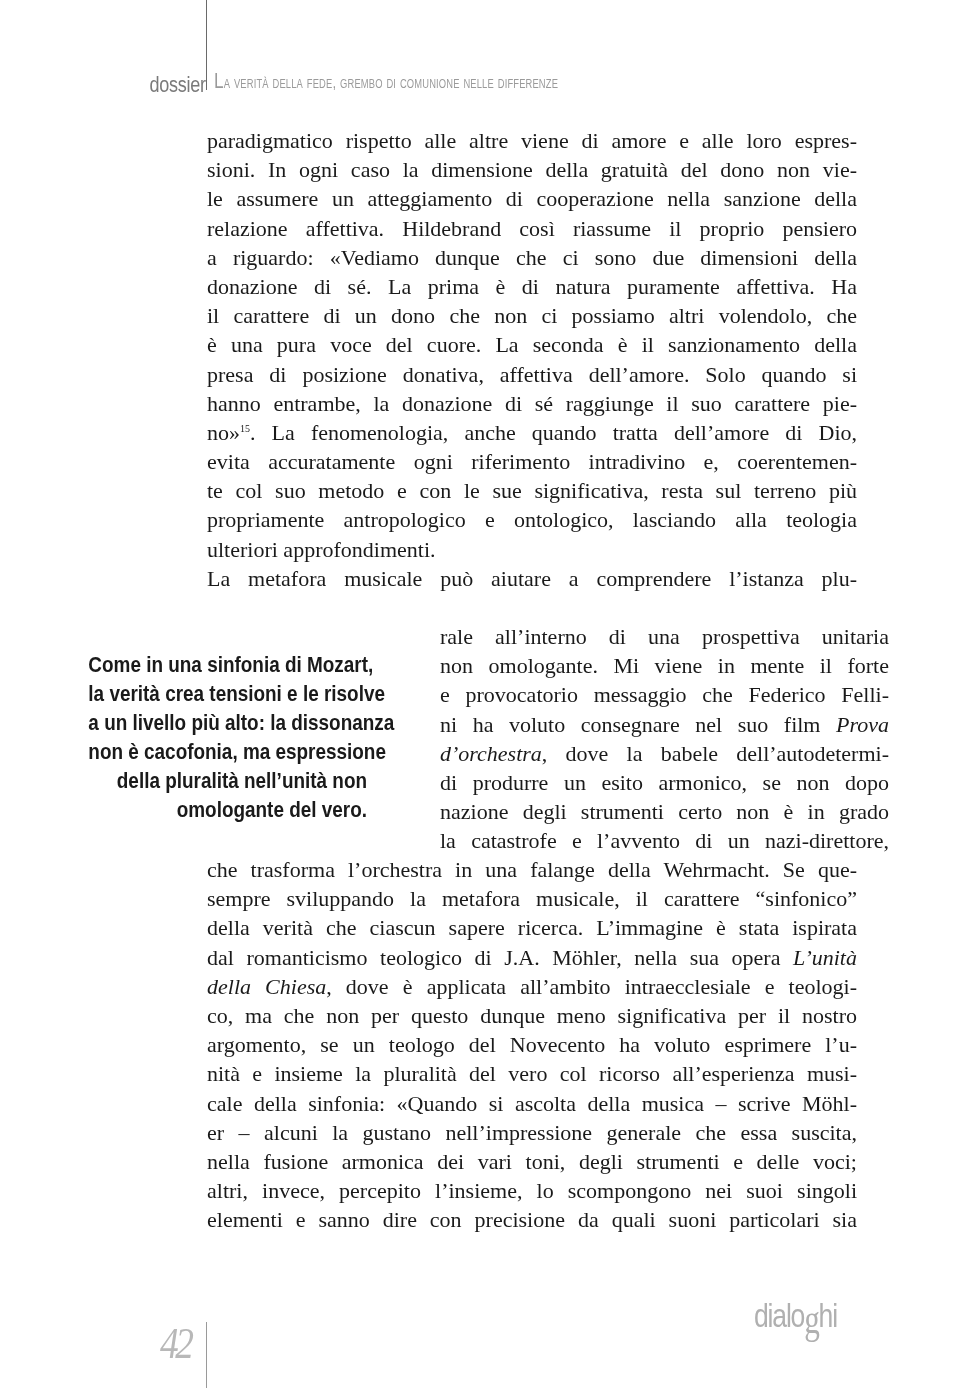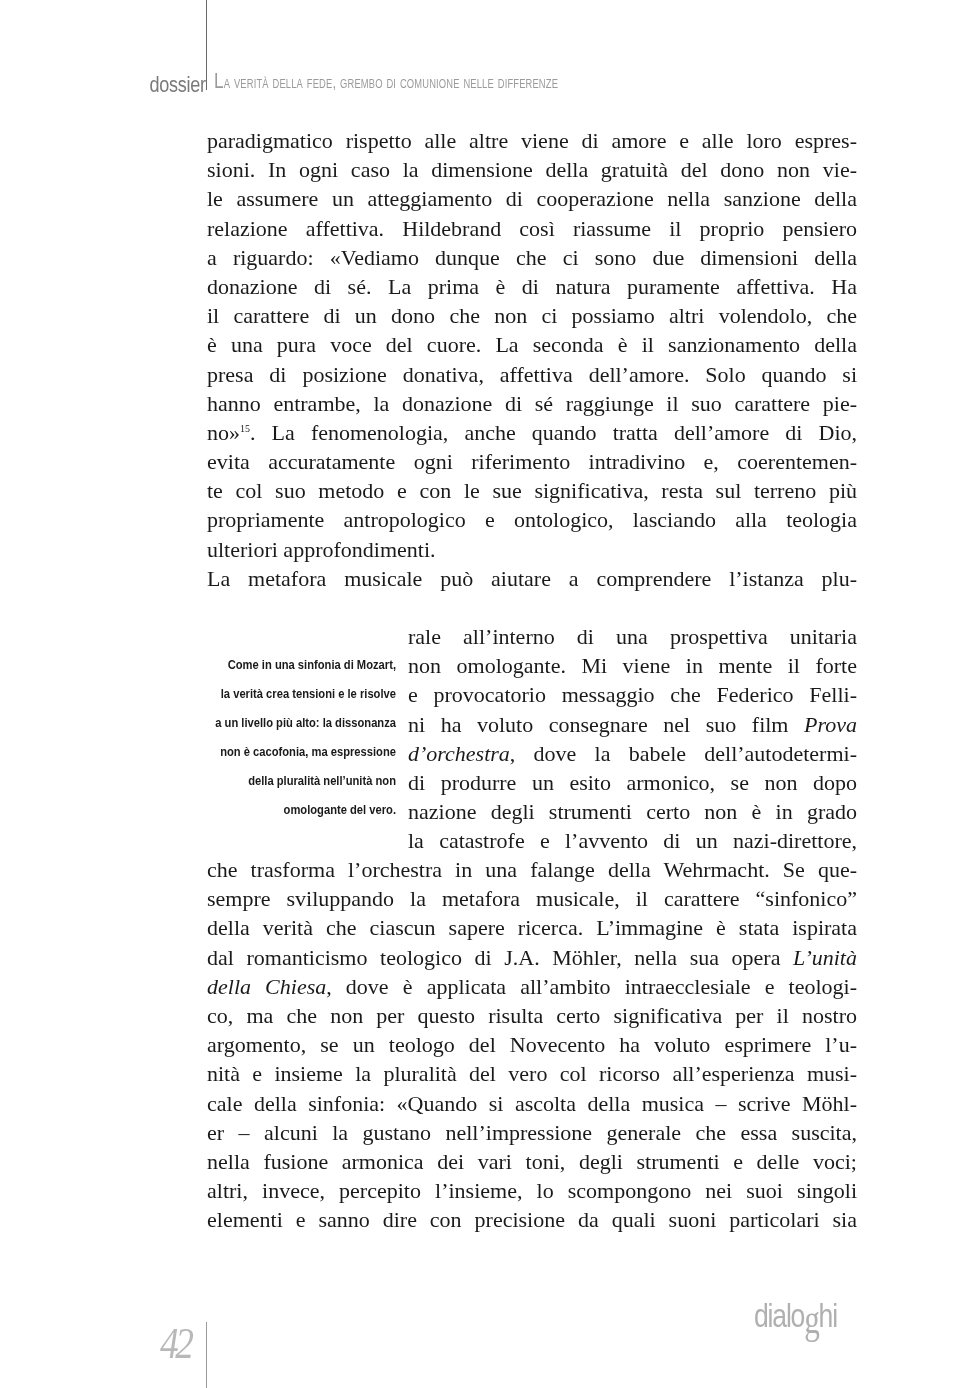--- a/index.html
+++ b/index.html
@@ -7,21 +7,21 @@
   .vline-top { position:absolute; left:206px; top:0; width:1px; height:90px; background:#6a6a6a; }
   .vline-bottom { position:absolute; left:206px; top:1322px; width:1px; height:66px; background:#9a9a9a; }
   .header { position:absolute; left:140px; top:66px; height:30px; display:flex; align-items:flex-end; font-family:"Liberation Sans", sans-serif; color:#8c8c8c; white-space:nowrap; }
   .header .section { font-size:22px; letter-spacing:-0.3px; transform:scaleX(0.82); transform-origin:right bottom; position:absolute; right:calc(100% - 66px); bottom:-2px; color:#7a7a7a; }
   .header .title { position:absolute; left:74px; bottom:2px; font-size:17px; font-variant:small-caps; transform:scaleX(0.78); transform-origin:left bottom; color:#9a9a9a; letter-spacing:0.2px; }
   .header .title .big { font-size:22px; }
   .body-text { position:absolute; left:207px; width:650px; font-family:"Liberation Serif", "DejaVu Serif", serif; font-size:22px; line-height:29.2px; color:#1a1a1a; }
   .line { display:block; height:29.2px; white-space:nowrap; text-align:justify; text-align-last:justify; }
   .line.last { text-align-last:left; }
   .col2 { position:absolute; left:408px; width:449px; font-family:"Liberation Serif", "DejaVu Serif", serif; font-size:22px; line-height:29.2px; color:#1a1a1a; }
-  .pullquote { position:absolute; left:72px; top:650px; width:324px; font-family:"Liberation Sans", "DejaVu Sans", sans-serif; font-weight:bold; font-size:13px; line-height:29px; color:#1a1a1a; text-align:right; }
+  .pullquote { position:absolute; left:43px; top:650px; width:324px; font-family:"Liberation Sans", "DejaVu Sans", sans-serif; font-weight:bold; font-size:22px; line-height:29px; color:#1a1a1a; text-align:right; }
   .pullquote .pl { display:block; white-space:nowrap; transform:scaleX(0.86); transform-origin:right center; }
   i { font-style:italic; }
   sup { font-size:10px; line-height:0; vertical-align:8px; }
   .page-number { position:absolute; left:160px; top:1318px; font-family:"Liberation Serif", serif; font-size:44px; color:#b8b8b8; letter-spacing:-4px; font-style:italic; transform:scaleX(0.85); transform-origin:left; }
   .brand { position:absolute; left:754px; top:1290px; font-family:"Liberation Sans", sans-serif; font-size:34px; color:#b0b0b0; letter-spacing:-1.5px; transform:scaleX(0.78); transform-origin:left; }
   .brand .g { font-family:"Liberation Serif", serif; font-size:40px; position:relative; top:6px; }
 </style>
 </head>
 <body>
 
@@ -44,21 +44,21 @@
   <span class="line">presa di posizione donativa, affettiva dell’amore. Solo quando si</span>
   <span class="line">hanno entrambe, la donazione di sé raggiunge il suo carattere pie-</span>
   <span class="line"><span>no»</span><sup>15</sup><span>. La fenomenologia, anche quando tratta dell’amore di Dio,</span></span>
   <span class="line">evita accuratamente ogni riferimento intradivino e, coerentemen-</span>
   <span class="line">te col suo metodo e con le sue significativa, resta sul terreno più</span>
   <span class="line">propriamente antropologico e ontologico, lasciando alla teologia</span>
   <span class="line last">ulteriori approfondimenti.</span>
   <span class="line">La metafora musicale può aiutare a comprendere l’istanza plu-</span>
 </div>
 
-<div class="col2" style="top:622px;">
+<div class="col2" style="top:622px;margin-left:32px;">
   <span class="line">rale all’interno di una prospettiva unitaria</span>
   <span class="line">non omologante. Mi viene in mente il forte</span>
   <span class="line">e provocatorio messaggio che Federico Felli-</span>
   <span class="line"><span>ni ha voluto consegnare nel suo film </span><i>Prova</i></span>
   <span class="line"><i>d’orchestra</i><span>, dove la babele dell’autodetermi-</span></span>
   <span class="line">di produrre un esito armonico, se non dopo</span>
   <span class="line">nazione degli strumenti certo non è in grado</span>
   <span class="line">la catastrofe e l’avvento di un nazi-direttore,</span>
 </div>
 
@@ -70,21 +70,21 @@
   <span class="pl">della pluralità nell’unità non</span>
   <span class="pl">omologante del vero.</span>
 </div>
 
 <div class="body-text" style="top:855px;">
   <span class="line">che trasforma l’orchestra in una falange della Wehrmacht. Se que-</span>
   <span class="line">sempre sviluppando la metafora musicale, il carattere “sinfonico”</span>
   <span class="line">della verità che ciascun sapere ricerca. L’immagine è stata ispirata</span>
   <span class="line"><span>dal romanticismo teologico di J.A. Möhler, nella sua opera </span><i>L’unità</i></span>
   <span class="line"><i>della Chiesa</i><span>, dove è applicata all’ambito intraecclesiale e teologi-</span></span>
-  <span class="line">co, ma che non per questo risulta certo significativa per il nostro</span>
+  <span class="line">co, ma che non per questo dunque meno significativa per il nostro</span>
   <span class="line">argomento, se un teologo del Novecento ha voluto esprimere l’u-</span>
   <span class="line">nità e insieme la pluralità del vero col ricorso all’esperienza musi-</span>
   <span class="line">cale della sinfonia: «Quando si ascolta della musica – scrive Möhl-</span>
   <span class="line">er – alcuni la gustano nell’impressione generale che essa suscita,</span>
   <span class="line">nella fusione armonica dei vari toni, degli strumenti e delle voci;</span>
   <span class="line">altri, invece, percepito l’insieme, lo scompongono nei suoi singoli</span>
   <span class="line">elementi e sanno dire con precisione da quali suoni particolari sia</span>
 </div>
 
 <div class="page-number">42</div>

